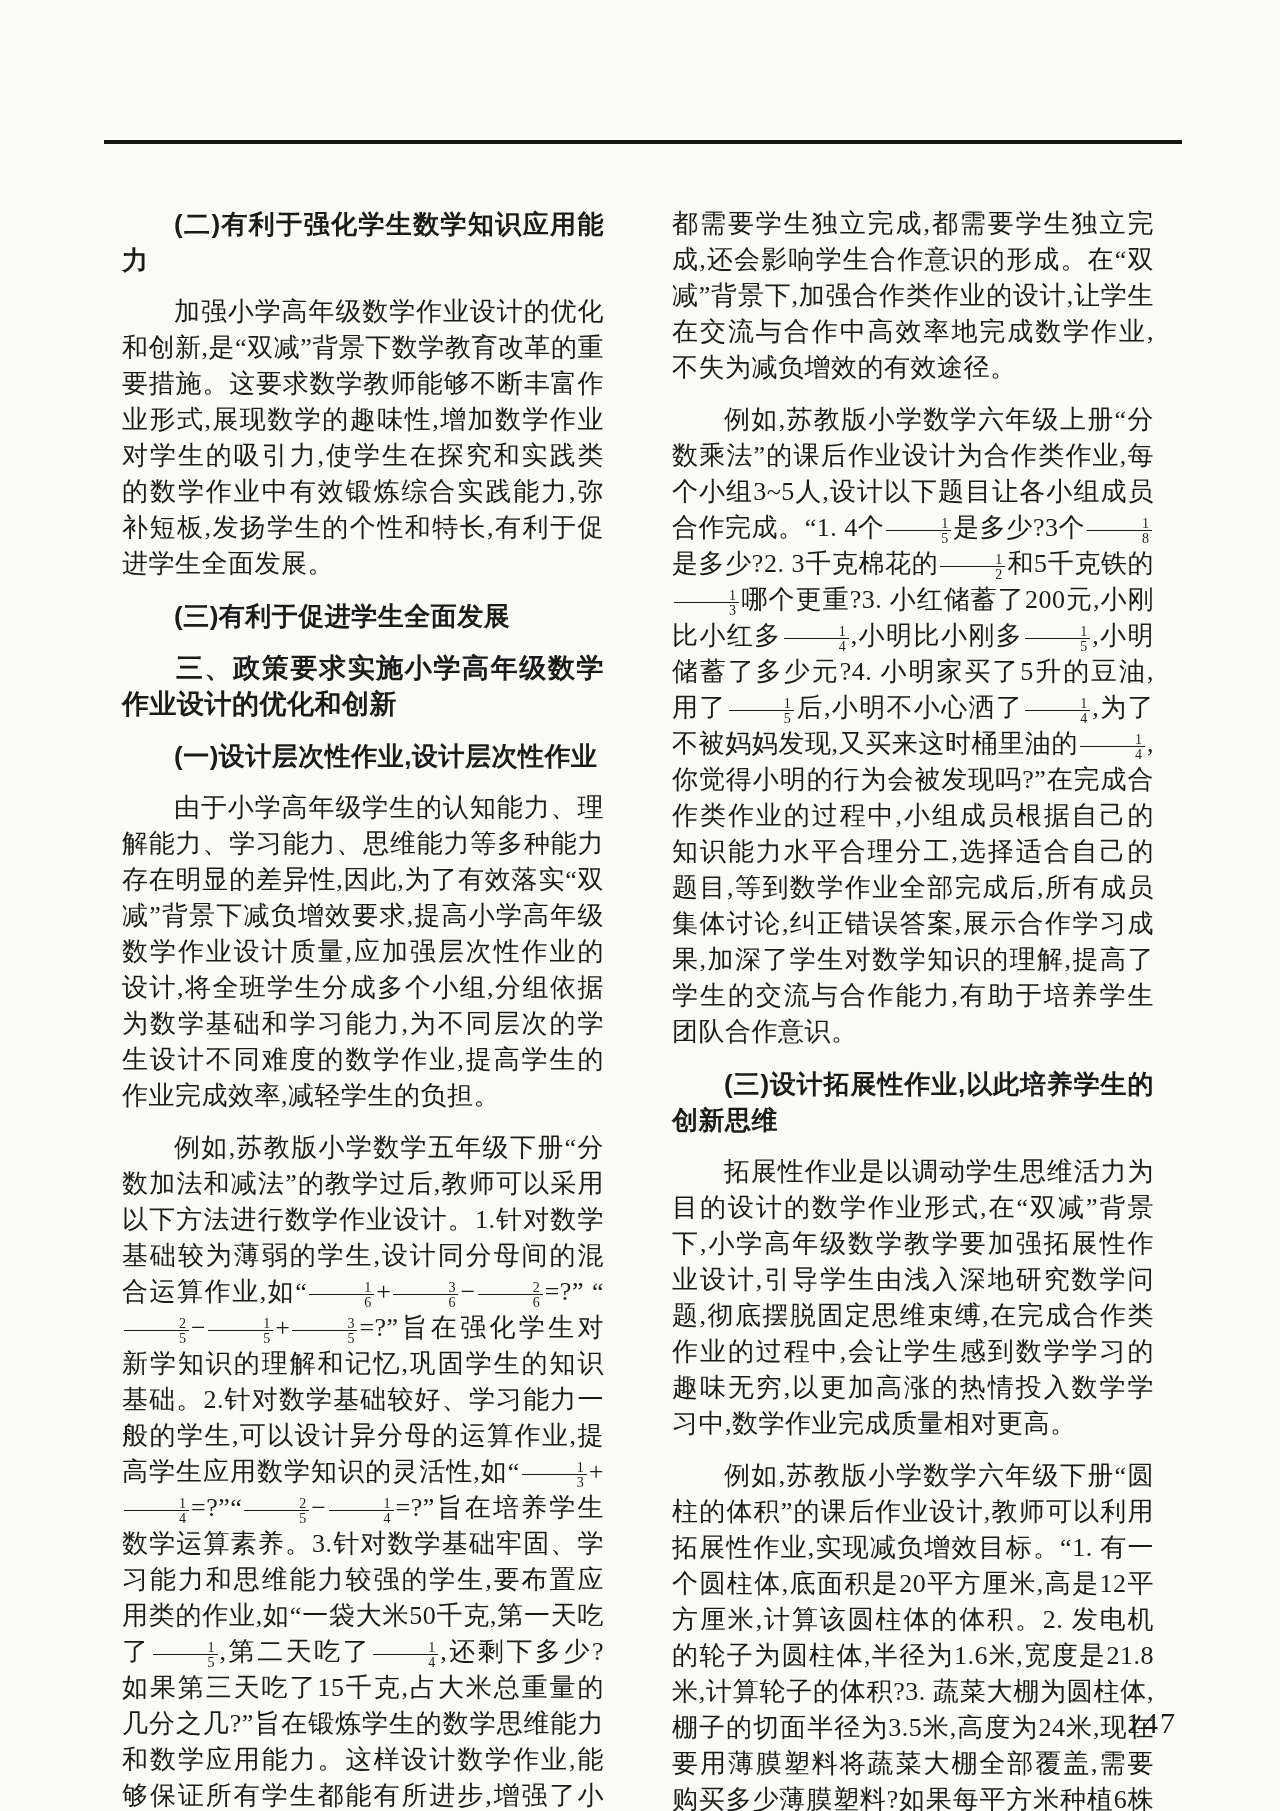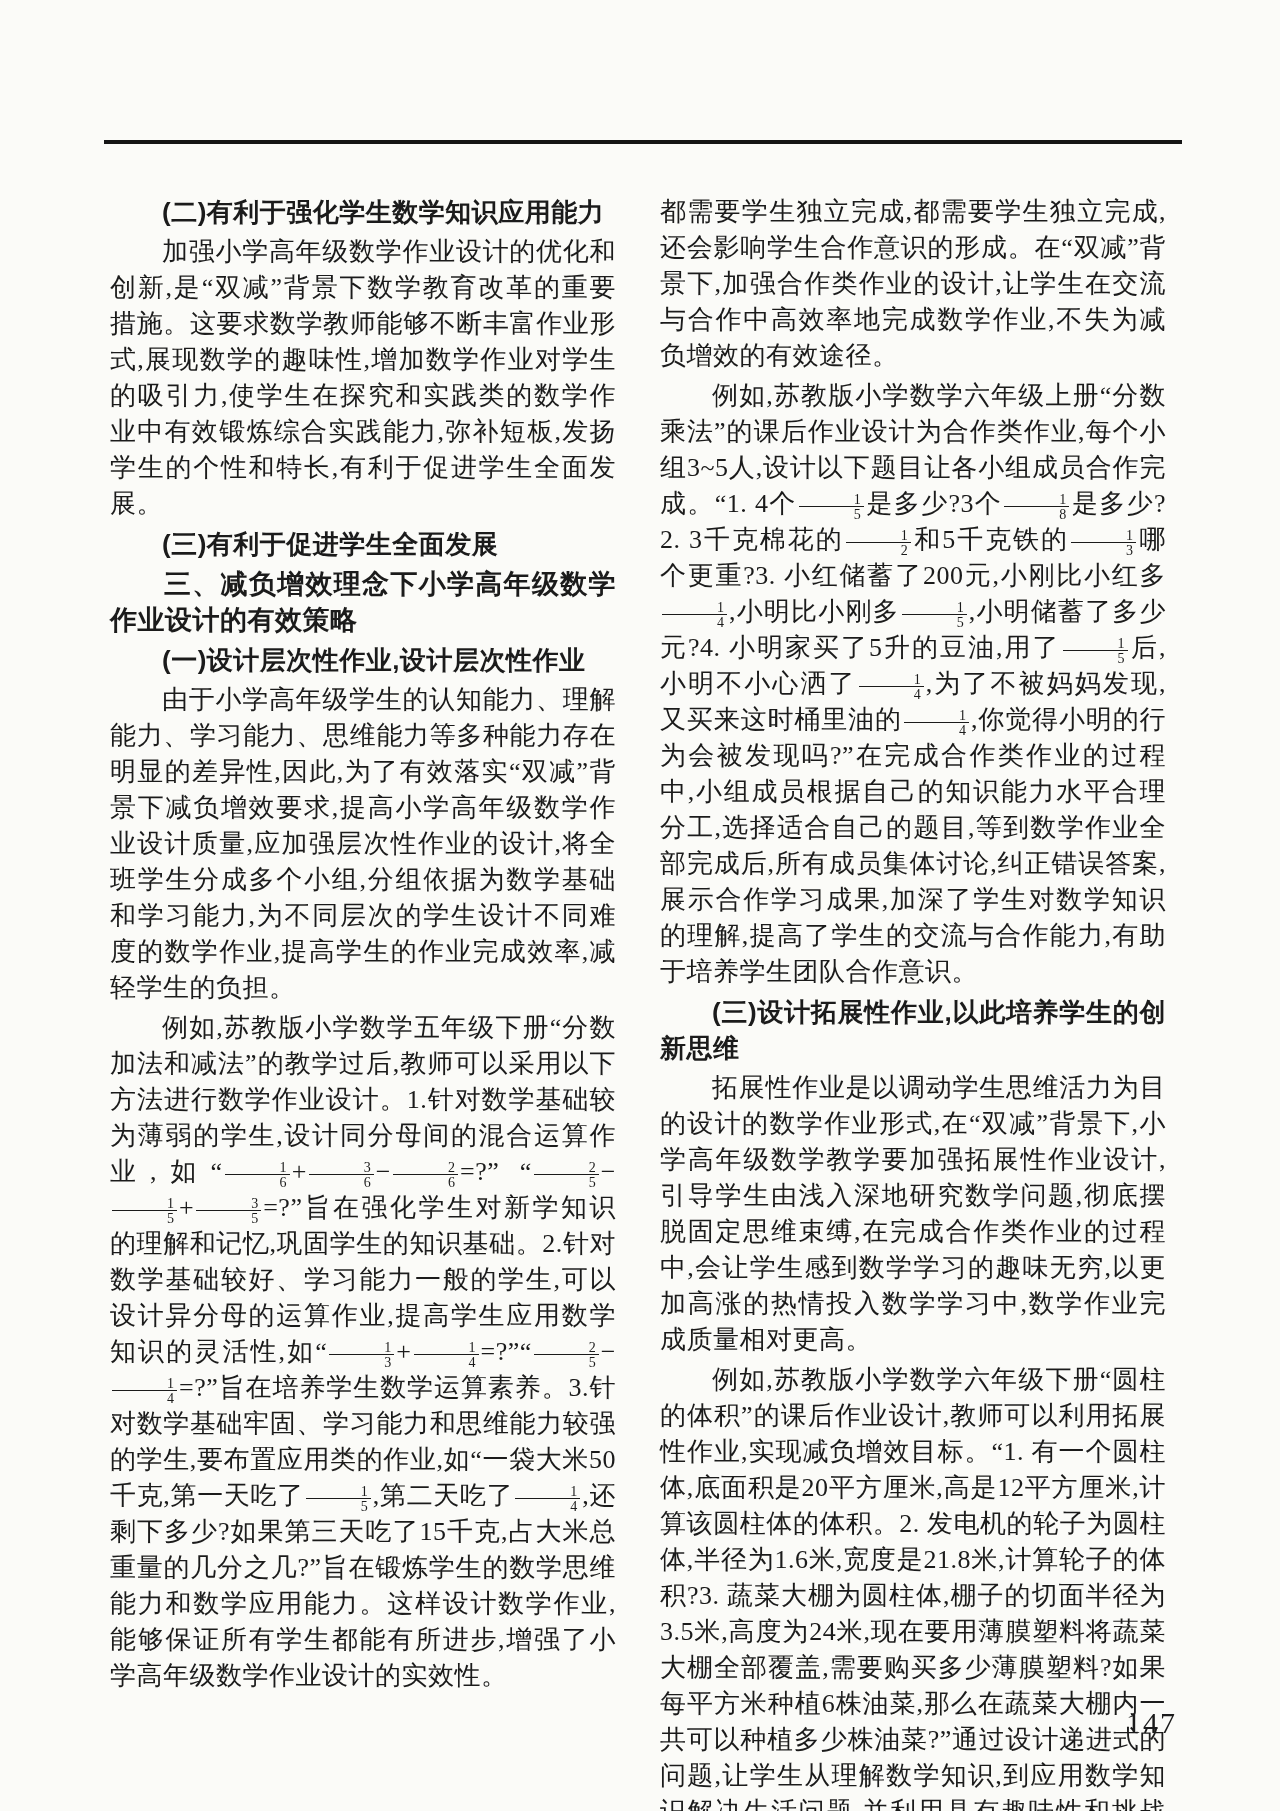--- a/index.html
+++ b/index.html
@@ -17,21 +17,21 @@
     background:#151515;
   }
   .col{
     position:absolute;top:190px;width:514px;
     font-size:26px;line-height:36px;
     text-align:justify;
     letter-spacing:0.5px;
   }
   .col-left{left:106px;}
   .col-right{left:656px;}
-  p.blk{margin:4px;padding:0;}
+  p.blk{margin:16px;padding:0;}
   .para,.sub-heading,.section-heading{text-indent:2em;}
   .para-cont{text-indent:0;}
   .sub-heading{
     font-family:"Liberation Sans","DejaVu Sans",sans-serif;
     font-weight:700;
   }
   .section-heading{
     font-family:"Liberation Sans","DejaVu Sans",sans-serif;
     font-weight:700;
     font-size:27px;
@@ -56,21 +56,21 @@
 </style>
 </head>
 <body>
 
 <div class="page">
   <div class="rule"></div>
   <div class="col col-left">
       <p class="blk sub-heading">(二)有利于强化学生数学知识应用能力</p>
       <p class="blk para">加强小学高年级数学作业设计的优化和创新,是“双减”背景下数学教育改革的重要措施。这要求数学教师能够不断丰富作业形式,展现数学的趣味性,增加数学作业对学生的吸引力,使学生在探究和实践类的数学作业中有效锻炼综合实践能力,弥补短板,发扬学生的个性和特长,有利于促进学生全面发展。</p>
       <p class="blk sub-heading">(三)有利于促进学生全面发展</p>
-      <p class="blk section-heading">三、减负增效理念下小学高年级数学作业设计的有效策略</p>
+      <p class="blk section-heading">三、政策要求实施小学高年级数学作业设计的优化和创新</p>
       <p class="blk sub-heading">(一)设计层次性作业,设计层次性作业</p>
       <p class="blk para">由于小学高年级学生的认知能力、理解能力、学习能力、思维能力等多种能力存在明显的差异性,因此,为了有效落实“双减”背景下减负增效要求,提高小学高年级数学作业设计质量,应加强层次性作业的设计,将全班学生分成多个小组,分组依据为数学基础和学习能力,为不同层次的学生设计不同难度的数学作业,提高学生的作业完成效率,减轻学生的负担。</p>
       <p class="blk para">例如,苏教版小学数学五年级下册“分数加法和减法”的教学过后,教师可以采用以下方法进行数学作业设计。1.针对数学基础较为薄弱的学生,设计同分母间的混合运算作业,如“<span class="frac"><span class="num">1</span><span class="den">6</span></span>+<span class="frac"><span class="num">3</span><span class="den">6</span></span>−<span class="frac"><span class="num">2</span><span class="den">6</span></span>=?” “<span class="frac"><span class="num">2</span><span class="den">5</span></span>−<span class="frac"><span class="num">1</span><span class="den">5</span></span>+<span class="frac"><span class="num">3</span><span class="den">5</span></span>=?”旨在强化学生对新学知识的理解和记忆,巩固学生的知识基础。2.针对数学基础较好、学习能力一般的学生,可以设计异分母的运算作业,提高学生应用数学知识的灵活性,如“<span class="frac"><span class="num">1</span><span class="den">3</span></span>+<span class="frac"><span class="num">1</span><span class="den">4</span></span>=?”“<span class="frac"><span class="num">2</span><span class="den">5</span></span>−<span class="frac"><span class="num">1</span><span class="den">4</span></span>=?”旨在培养学生数学运算素养。3.针对数学基础牢固、学习能力和思维能力较强的学生,要布置应用类的作业,如“一袋大米50千克,第一天吃了<span class="frac"><span class="num">1</span><span class="den">5</span></span>,第二天吃了<span class="frac"><span class="num">1</span><span class="den">4</span></span>,还剩下多少?如果第三天吃了15千克,占大米总重量的几分之几?”旨在锻炼学生的数学思维能力和数学应用能力。这样设计数学作业,能够保证所有学生都能有所进步,增强了小学高年级数学作业设计的实效性。</p>
     </div>
   <div class="col col-right">
       <p class="blk para-cont">都需要学生独立完成,都需要学生独立完成,还会影响学生合作意识的形成。在“双减”背景下,加强合作类作业的设计,让学生在交流与合作中高效率地完成数学作业,不失为减负增效的有效途径。</p>
       <p class="blk para">例如,苏教版小学数学六年级上册“分数乘法”的课后作业设计为合作类作业,每个小组3~5人,设计以下题目让各小组成员合作完成。“1. 4个<span class="frac"><span class="num">1</span><span class="den">5</span></span>是多少?3个<span class="frac"><span class="num">1</span><span class="den">8</span></span>是多少?2. 3千克棉花的<span class="frac"><span class="num">1</span><span class="den">2</span></span>和5千克铁的<span class="frac"><span class="num">1</span><span class="den">3</span></span>哪个更重?3. 小红储蓄了200元,小刚比小红多<span class="frac"><span class="num">1</span><span class="den">4</span></span>,小明比小刚多<span class="frac"><span class="num">1</span><span class="den">5</span></span>,小明储蓄了多少元?4. 小明家买了5升的豆油,用了<span class="frac"><span class="num">1</span><span class="den">5</span></span>后,小明不小心洒了<span class="frac"><span class="num">1</span><span class="den">4</span></span>,为了不被妈妈发现,又买来这时桶里油的<span class="frac"><span class="num">1</span><span class="den">4</span></span>,你觉得小明的行为会被发现吗?”在完成合作类作业的过程中,小组成员根据自己的知识能力水平合理分工,选择适合自己的题目,等到数学作业全部完成后,所有成员集体讨论,纠正错误答案,展示合作学习成果,加深了学生对数学知识的理解,提高了学生的交流与合作能力,有助于培养学生团队合作意识。</p>
       <p class="blk sub-heading">(三)设计拓展性作业,以此培养学生的创新思维</p>
       <p class="blk para">拓展性作业是以调动学生思维活力为目的设计的数学作业形式,在“双减”背景下,小学高年级数学教学要加强拓展性作业设计,引导学生由浅入深地研究数学问题,彻底摆脱固定思维束缚,在完成合作类作业的过程中,会让学生感到数学学习的趣味无穷,以更加高涨的热情投入数学学习中,数学作业完成质量相对更高。</p>
       <p class="blk para">例如,苏教版小学数学六年级下册“圆柱的体积”的课后作业设计,教师可以利用拓展性作业,实现减负增效目标。“1. 有一个圆柱体,底面积是20平方厘米,高是12平方厘米,计算该圆柱体的体积。2. 发电机的轮子为圆柱体,半径为1.6米,宽度是21.8米,计算轮子的体积?3. 蔬菜大棚为圆柱体,棚子的切面半径为3.5米,高度为24米,现在要用薄膜塑料将蔬菜大棚全部覆盖,需要购买多少薄膜塑料?如果每平方米种植6株油菜,那么在蔬菜大棚内一共可以种植多少株油菜?”通过设计递进式的问题,让学生从理解数学知识,到应用数学知识解决生活问题,并利用具有趣味性和挑战性的题目,激发学生的探究欲,锻炼学生的数学思维能力和数学推理能力,有助于学生数学核心素养。</p>

